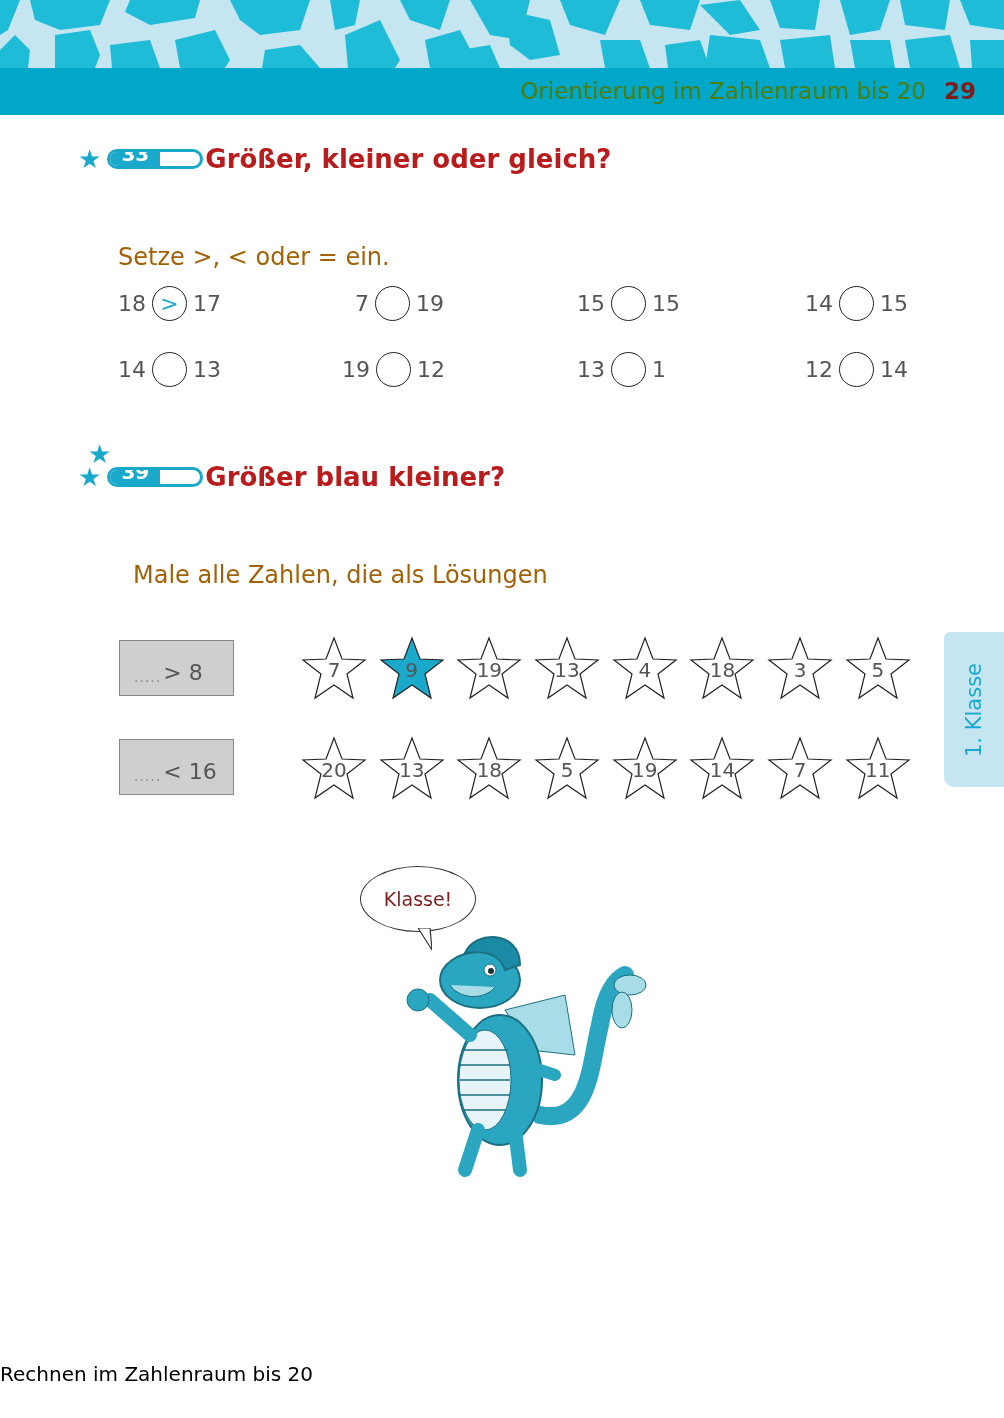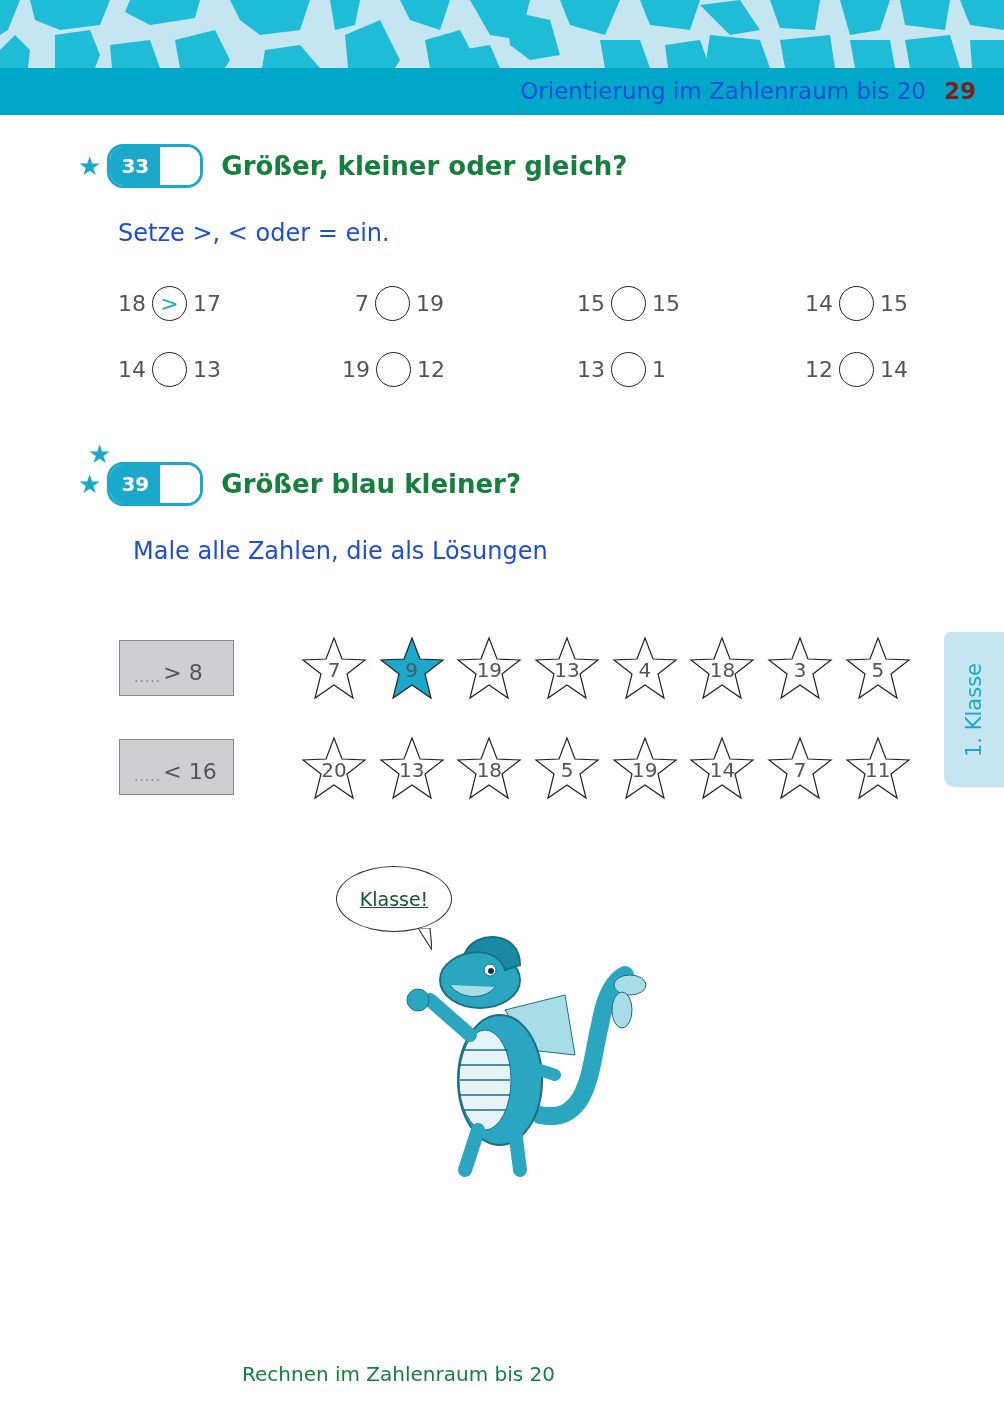--- a/index.html
+++ b/index.html
@@ -2,50 +2,50 @@
 <html><head>
 <meta charset="utf-8">
 <style>
   * { box-sizing: border-box; margin: 0; padding: 0; }
   html, body { width: 1004px; height: 1418px; background: #ffffff; overflow: hidden; }
   body { position: relative; font-family: "DejaVu Sans", sans-serif; color: #1a1a1a; }
 
   .pattern { position: absolute; left: 0; top: 0; width: 1004px; height: 68px; background: #c5e6f1; overflow: hidden; }
   .pattern svg { position: absolute; left: 0; top: 0; }
   .header-band { position: absolute; left: 0; top: 68px; width: 1004px; height: 47px; background: #00a7c8; }
-  .header-title { position: absolute; right: 78px; top: 78px; color: #1d4ed8; font-size: 23px; font-family: "DejaVu Sans", sans-serif; }
+  .header-title { position: absolute; right: 78px; top: 78px; color: #4d7c0f; font-size: 23px; font-family: "DejaVu Sans", sans-serif; }
   .page-num { position: absolute; right: 28px; top: 78px; color: #7f1d1d; font-size: 23px; font-weight: bold; }
 
   .task-head { position: absolute; display: flex; align-items: center; }
   .star { color: #1aa9cb; font-size: 26px; line-height: 1; }
-  .pill { width: 96px; height: 44px; border: 3px solid #1aa9cb; border-radius: 16px; display: flex; overflow: hidden; margin-left: 6px; }
+  .pill { width: 96px; height: 20px; border: 3px solid #1aa9cb; border-radius: 16px; display: flex; overflow: hidden; margin-left: 6px; align-items: flex-end; }
   .pill .num { width: 50px; background: #1aa9cb; color: #fff; font-weight: bold; font-size: 20px; display: flex; align-items: center; justify-content: center; }
   .pill .blank { flex: 1; background: #fff; }
-  .task-title { color: #15803d; font-weight: bold; font-size: 26px; margin-left: 18px; }
-
-  .instr { position: absolute; font-size: 24px; color: #1d4ed8; line-height: 31px; }
+  .task-title { color: #b91c1c; font-weight: bold; font-size: 26px; margin-left: 2px; }
+
+  .instr { position: absolute; font-size: 24px; color: #a16207; line-height: 31px; margin-top: 24px; }
 
   .cmp { position: absolute; display: flex; align-items: center; font-size: 22px; color: #555; font-family: "DejaVu Sans", sans-serif; }
   .cmp .circle { width: 35px; height: 35px; border: 1.4px solid #222; border-radius: 50%; margin: 0 6px; display: flex; align-items: center; justify-content: center; color: #1aa9cb; font-size: 22px; }
 
   .cond { position: absolute; width: 115px; height: 56px; background: #cfcfd1; border: 1.5px solid #888; font-size: 22px; color: #555; display: flex; align-items: flex-end; padding: 0 0 10px 14px; }
   .cond .dots { color: #888; font-size: 14px; letter-spacing: 1px; margin-right: 2px; }
 
   .stars-row { position: absolute; display: flex; }
   .nstar { position: relative; width: 66px; height: 66px; margin-right: 11.7px; }
   .nstar svg { position: absolute; left: 0; top: 0; }
   .nstar span { position: absolute; left: 0; top: 22px; width: 66px; text-align: center; font-size: 20px; color: #555; }
 
   .side-tab { position: absolute; left: 944px; top: 632px; width: 60px; height: 155px; background: #c5e6f1; border-radius: 6px 0 0 10px; }
   .side-tab span { position: absolute; left: 50%; top: 50%; transform: translate(-50%,-50%) rotate(-90deg); white-space: nowrap; color: #1aa9cb; font-size: 21px; }
 
-  .bubble { position: absolute; left: 336px; top: 866px; width: 116px; height: 66px; border: 1.3px solid #333; border-radius: 50%; background: #fff; display: flex; align-items: center; justify-content: center; font-size: 19px; color: #14532d; text-decoration: underline; }
+  .bubble { position: absolute; left: 360px; top: 866px; width: 116px; height: 66px; border: 1.3px solid #333; border-radius: 50%; background: #fff; display: flex; align-items: center; justify-content: center; font-size: 19px; color: #7f1d1d; }
   .dragon { position: absolute; left: 390px; top: 925px; }
 
-  .footer { position: absolute; left: 0; width: 797px; top: 1362px; text-align: center; color: #15803d; font-size: 20px; }
+  .footer { position: absolute; left: 0; width: 797px; top: 1362px; color: #000000; font-size: 20px; }
 </style>
 </head>
 <body>
 
 <div class="pattern">
   <svg width="1004" height="68" viewBox="0 0 1004 68">
     <g fill="#1fbcd8">
       <polygon points="0,0 20,0 8,30 0,35"></polygon>
       <polygon points="30,0 110,0 100,25 60,30 35,20"></polygon>
       <polygon points="0,50 15,35 30,50 28,68 0,68"></polygon>

